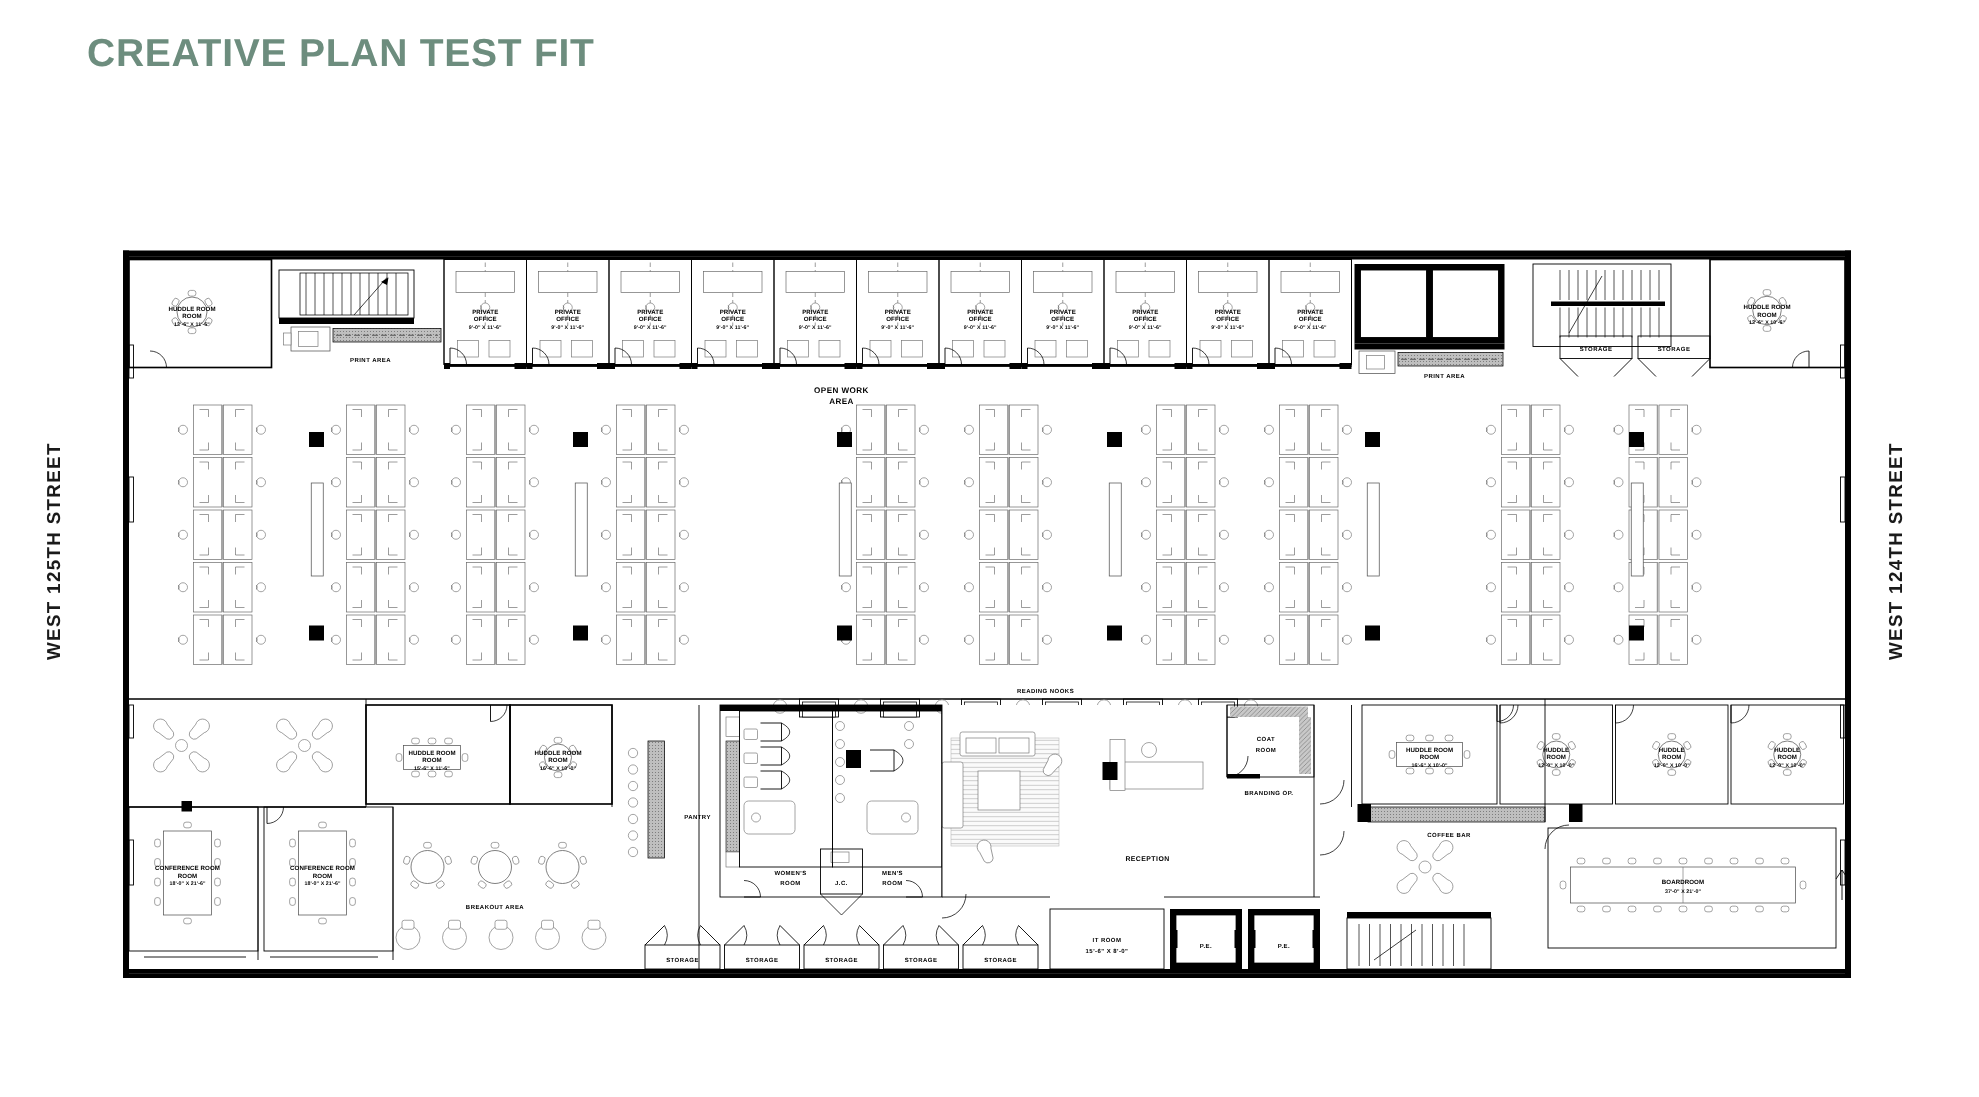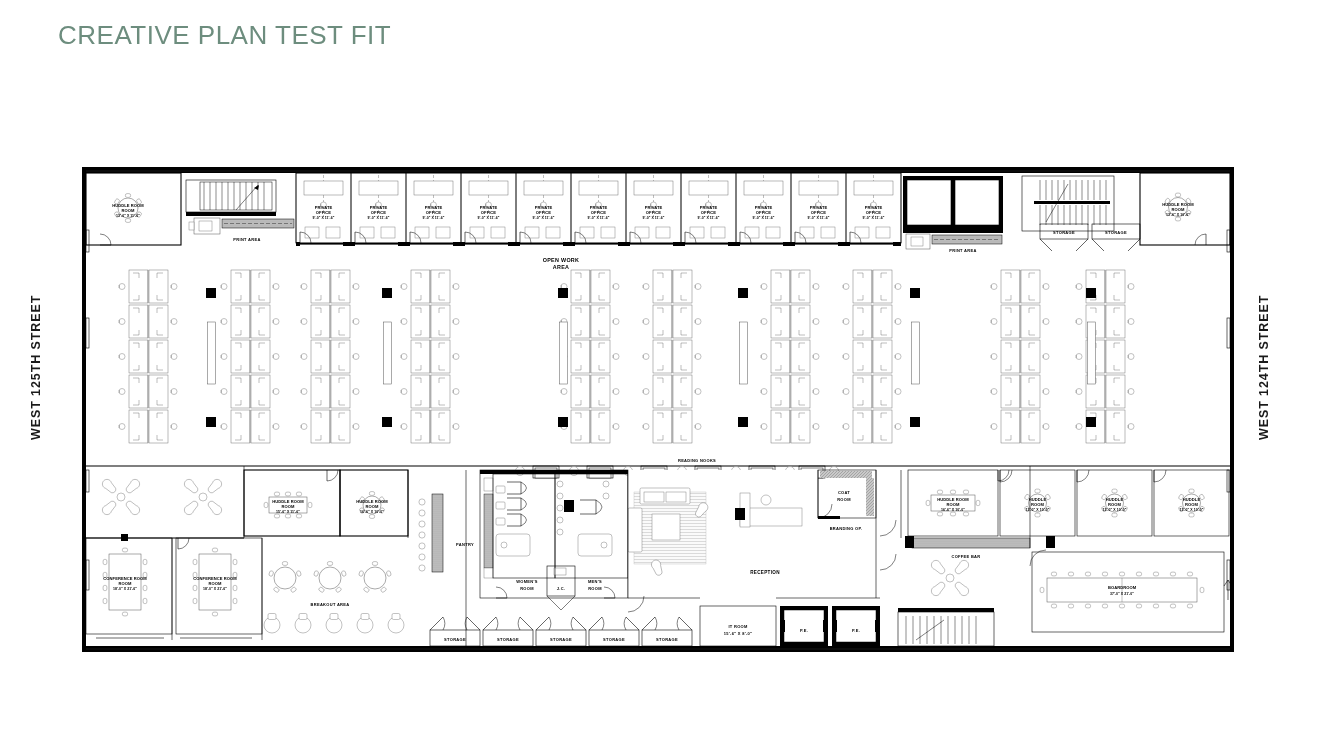--- a/index.html
+++ b/index.html
@@ -13,21 +13,21 @@
     height: 731px;
     font-family: "Liberation Sans", sans-serif;
     overflow: hidden;
     position: relative;
   }
   #page-title {
     position: absolute;
     left: 58px;
     top: 20px;
     font-size: 26px;
-    font-weight: normal;
+    font-weight: bold;
     letter-spacing: 0.5px;
     color: #6d8d7e;
     font-family: "Liberation Sans", sans-serif;
   }
   #plan-wrap {
     position: absolute;
     left: 0;
     top: 0;
     width: 1319px;
     height: 731px;

